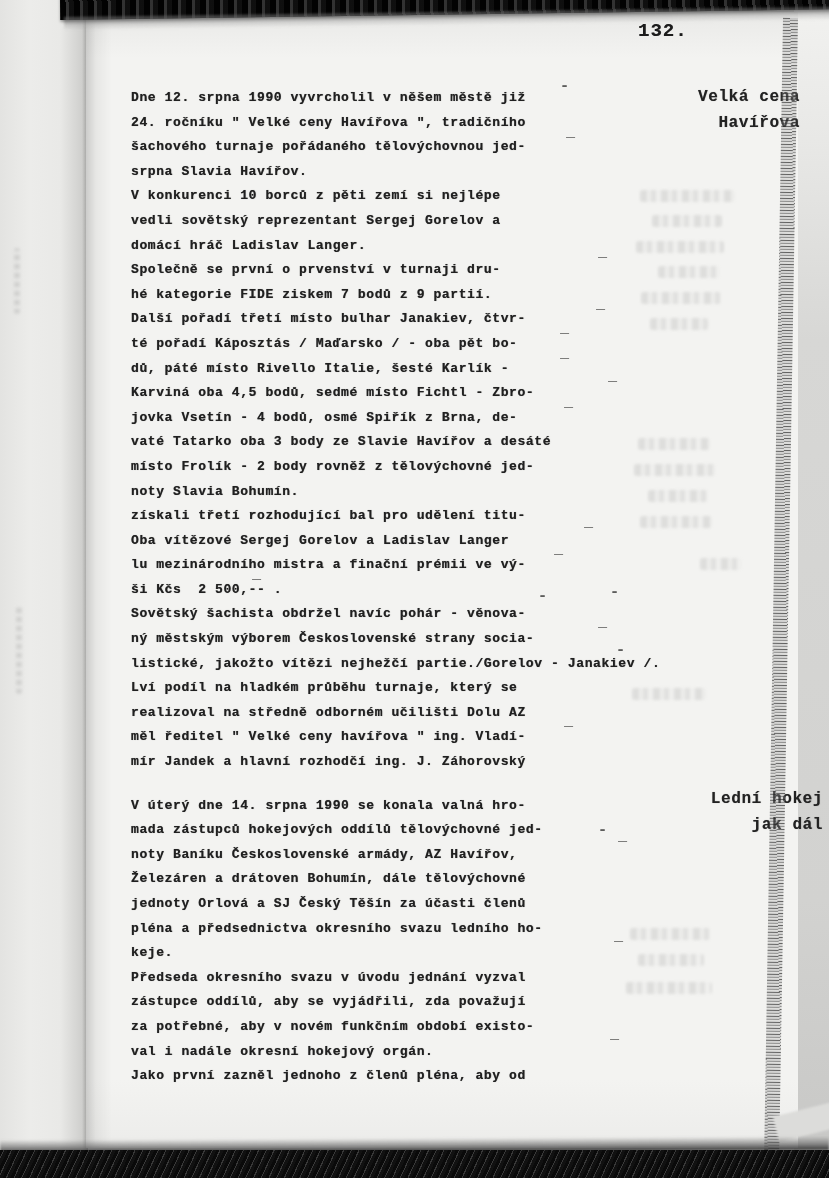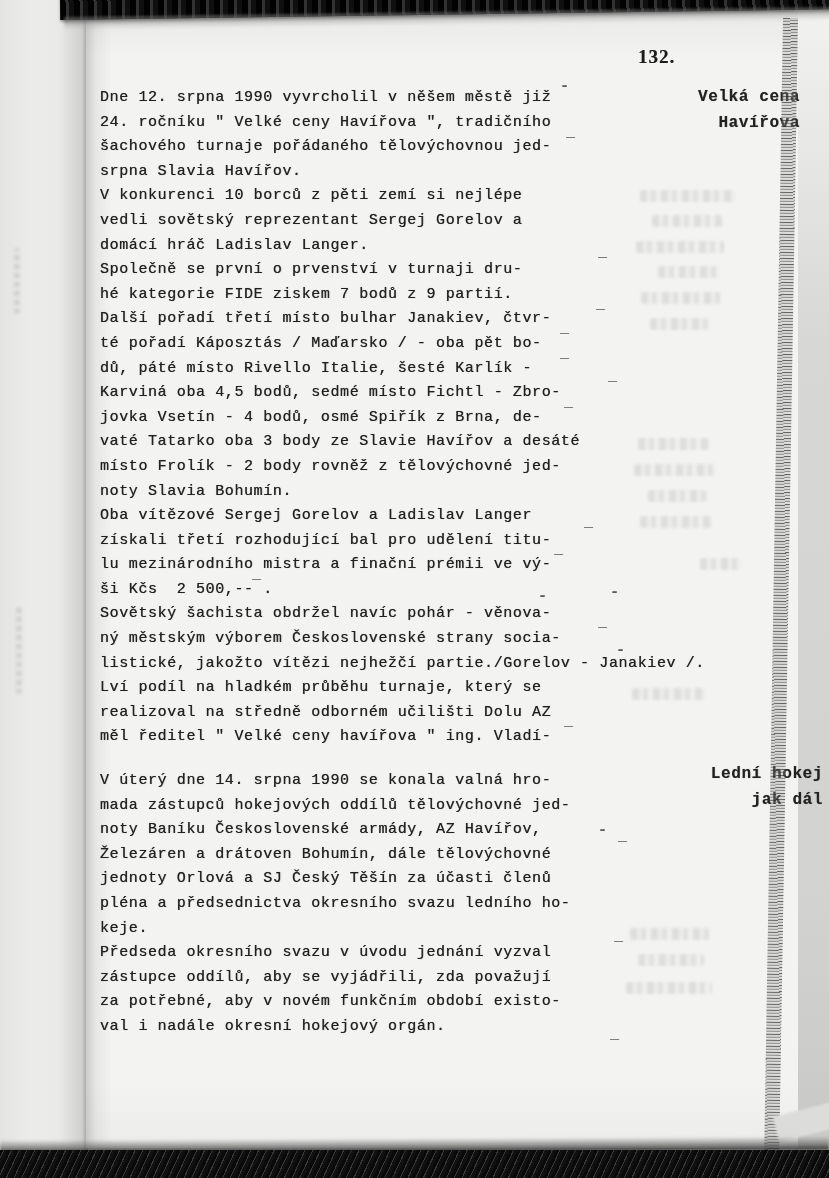--- a/index.html
+++ b/index.html
@@ -27,33 +27,33 @@
   .page{
     position:absolute;left:86px;top:12px;width:712px;height:1136px;
     background:
       linear-gradient(90deg,rgba(0,0,0,.16) 0,rgba(0,0,0,.05) 10px,rgba(0,0,0,0) 26px),
       linear-gradient(180deg,#e9e9e7 0,#f3f3f1 46px,#f3f3f1 94%,#ececea 100%),
       #f3f3f1;
     z-index:2;
   }
 
   .page-number{
-    position:absolute;left:552px;top:34px;
+    position:absolute;left:552px;top:8px;
     font-size:19px;font-weight:700;letter-spacing:1px;color:#1c1c1c;
     text-shadow:.3px .4px .6px rgba(25,25,25,.55);
-    font-family:Liberation Serif, serif;
   }
 
   .body-text{position:absolute;left:14px;top:74px;width:690px;}
   .para{position:relative;}
   .para-2{margin-top:19px;}
   .line{
-    white-space:pre;font-size:15px;line-height:24.6px;font-weight:400;
+    white-space:pre;font-size:13px;line-height:24.6px;font-weight:700;
     letter-spacing:.6px;color:#202020;
     text-shadow:.3px .4px .7px rgba(30,30,30,.5), -.2px 0 .4px rgba(30,30,30,.25);
+    margin-left:31px;
   }
   .margin-note{position:absolute;top:-2px;left:520px;width:180px;}
   .para-2 .margin-note{left:543px;top:-8px;}
   .mn-line{
     white-space:pre;font-size:16px;line-height:26px;font-weight:700;
     letter-spacing:.6px;color:#222;
     text-shadow:.3px .4px .7px rgba(30,30,30,.5);
     text-align:right;
   }
 
@@ -145,47 +145,49 @@
           <div class="line">Společně se první o prvenství v turnaji dru-</div>
           <div class="line">hé kategorie FIDE ziskem 7 bodů z 9 partií.</div>
           <div class="line">Další pořadí třetí místo bulhar Janakiev, čtvr-</div>
           <div class="line">té pořadí Káposztás / Maďarsko / - oba pět bo-</div>
           <div class="line">dů, páté místo Rivello Italie, šesté Karlík -</div>
           <div class="line">Karviná oba 4,5 bodů, sedmé místo Fichtl - Zbro-</div>
           <div class="line">jovka Vsetín - 4 bodů, osmé Spiřík z Brna, de-</div>
           <div class="line">vaté Tatarko oba 3 body ze Slavie Havířov a desáté</div>
           <div class="line">místo Frolík - 2 body rovněž z tělovýchovné jed-</div>
           <div class="line">noty Slavia Bohumín.</div>
+          <div class="line">získali třetí rozhodující bal pro udělení titu-</div>
           <div class="line">Oba vítězové Sergej Gorelov a Ladislav Langer</div>
-          <div class="line">získali třetí rozhodující bal pro udělení titu-</div>
           <div class="line">lu mezinárodního mistra a finační prémii ve vý-</div>
           <div class="line">ši Kčs  2 500,-- .</div>
           <div class="line">Sovětský šachista obdržel navíc pohár - věnova-</div>
           <div class="line">ný městským výborem Československé strany socia-</div>
           <div class="line">listické, jakožto vítězi nejhežčí partie./Gorelov - Janakiev /.</div>
           <div class="line">Lví podíl na hladkém průběhu turnaje, který se</div>
           <div class="line">realizoval na středně odborném učilišti Dolu AZ</div>
           <div class="line">měl ředitel " Velké ceny havířova " ing. Vladí-</div>
+          <div class="line">mír Jandek a hlavní rozhodčí ing. J. Záhorovský</div>
         </div>
         <div class="para para-2">
           <div class="margin-note">
             <div class="mn-line">Lední hokej</div>
             <div class="mn-line">jak dál</div>
           </div>
           <div class="line">V úterý dne 14. srpna 1990 se konala valná hro-</div>
           <div class="line">mada zástupců hokejových oddílů tělovýchovné jed-</div>
           <div class="line">noty Baníku Československé armády, AZ Havířov,</div>
           <div class="line">Železáren a drátoven Bohumín, dále tělovýchovné</div>
           <div class="line">jednoty Orlová a SJ Český Těšín za účasti členů</div>
           <div class="line">pléna a předsednictva okresního svazu ledního ho-</div>
           <div class="line">keje.</div>
           <div class="line">Předseda okresního svazu v úvodu jednání vyzval</div>
           <div class="line">zástupce oddílů, aby se vyjádřili, zda považují</div>
           <div class="line">za potřebné, aby v novém funkčním období existo-</div>
           <div class="line">val i nadále okresní hokejový orgán.</div>
+          <div class="line">Jako první zazněl jednoho z členů pléna, aby od</div>
         </div>
       </div>
   </div>
 
   <div class="edge-right"></div>
   <div class="corner-wedge"></div>
   <div class="band-top"></div>
   <div class="band-top-fuzz"></div>
   <div class="band-bottom-fuzz"></div>
   <div class="band-bottom"></div>

